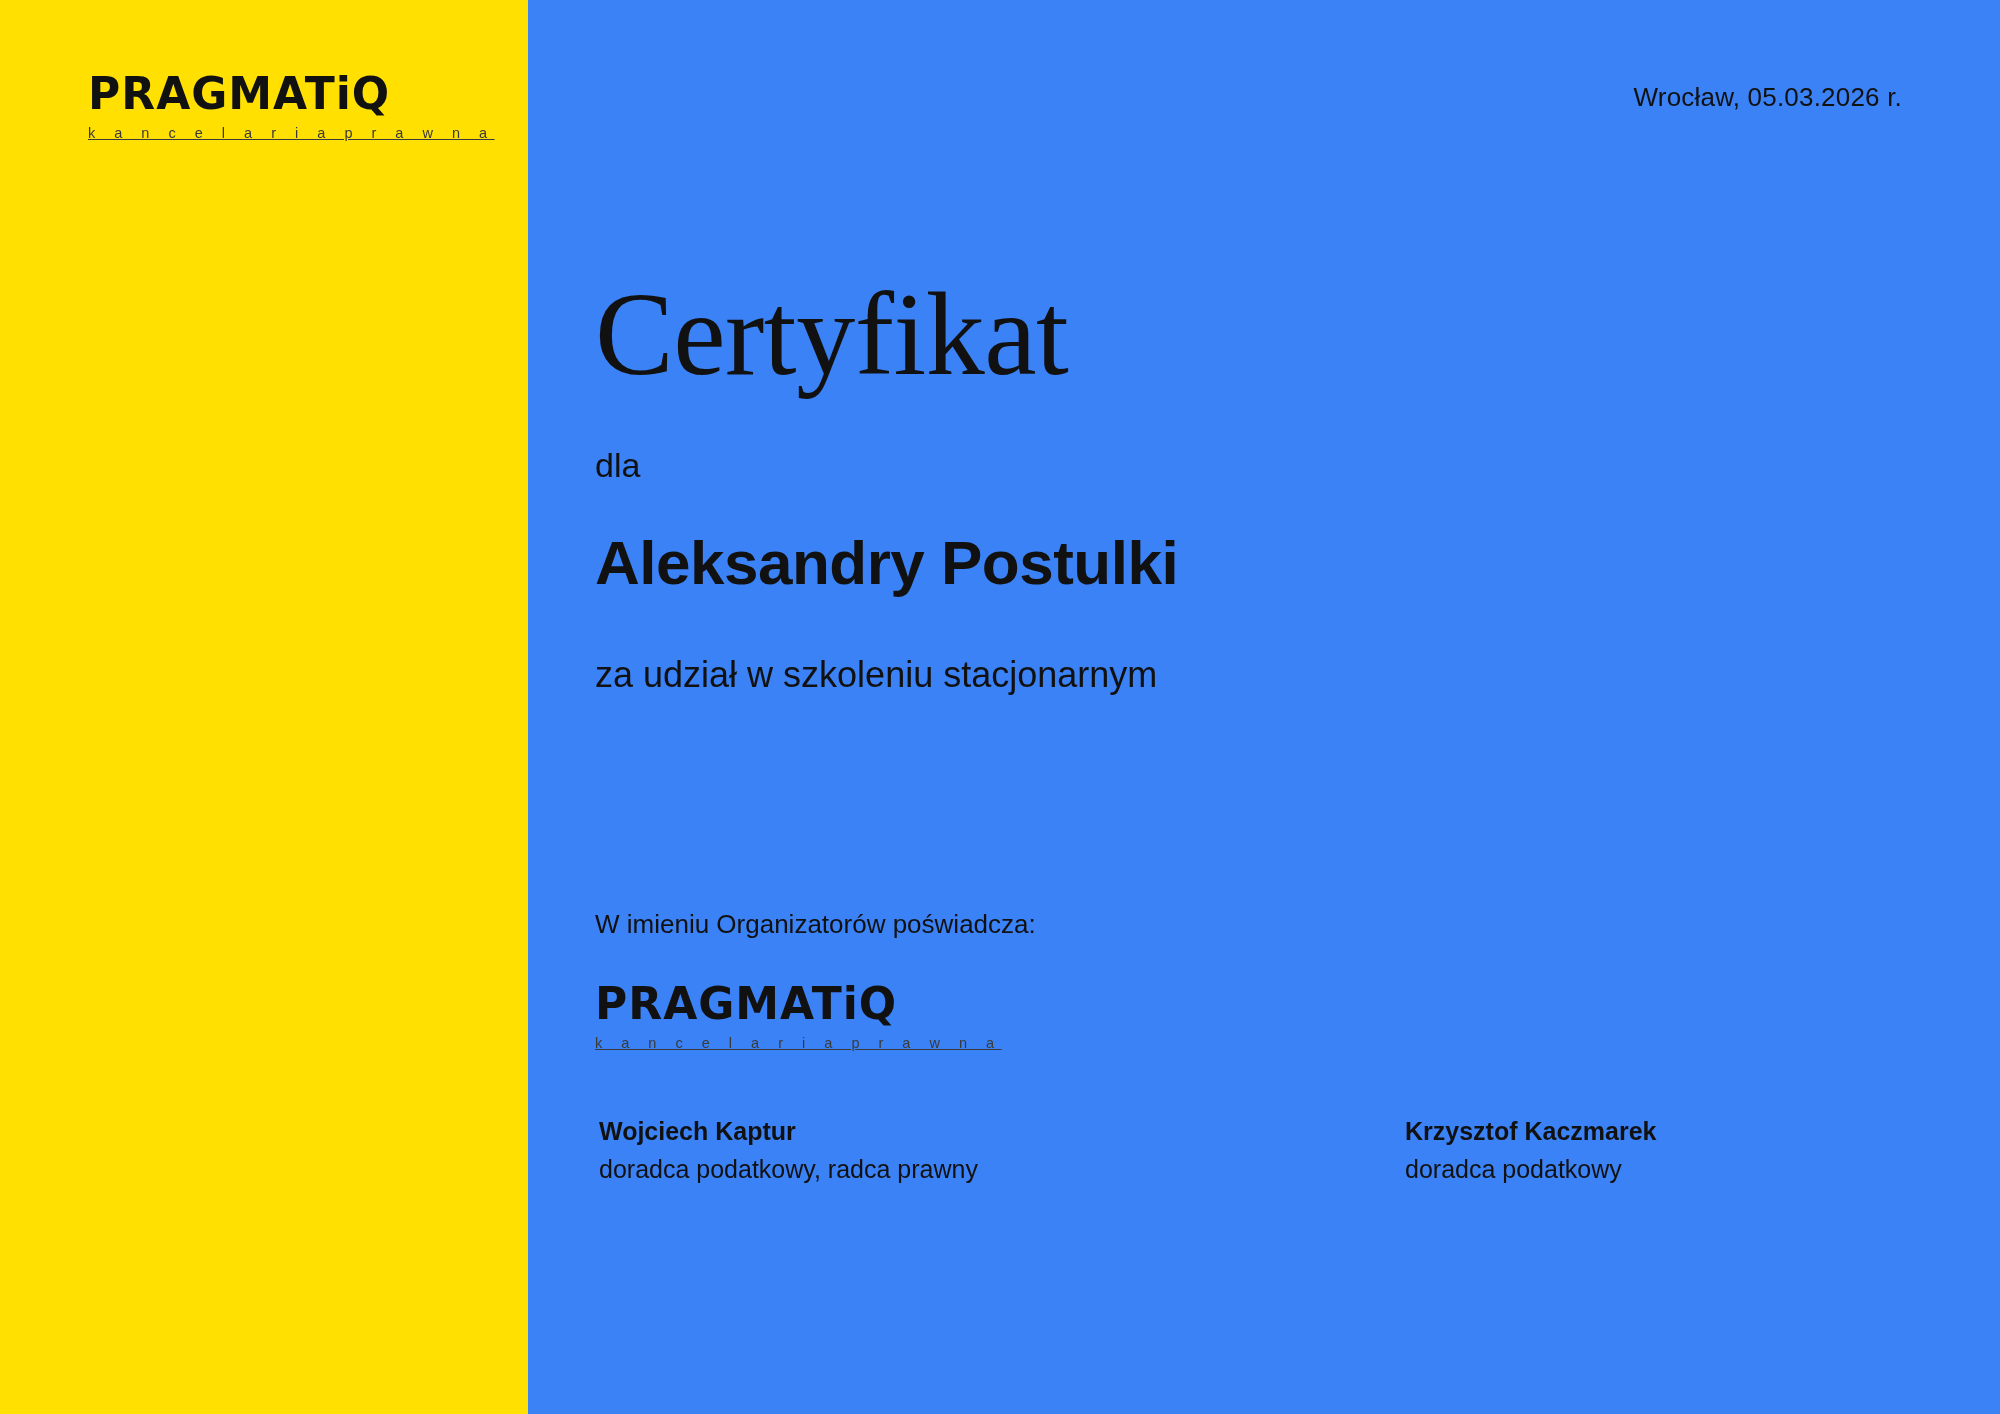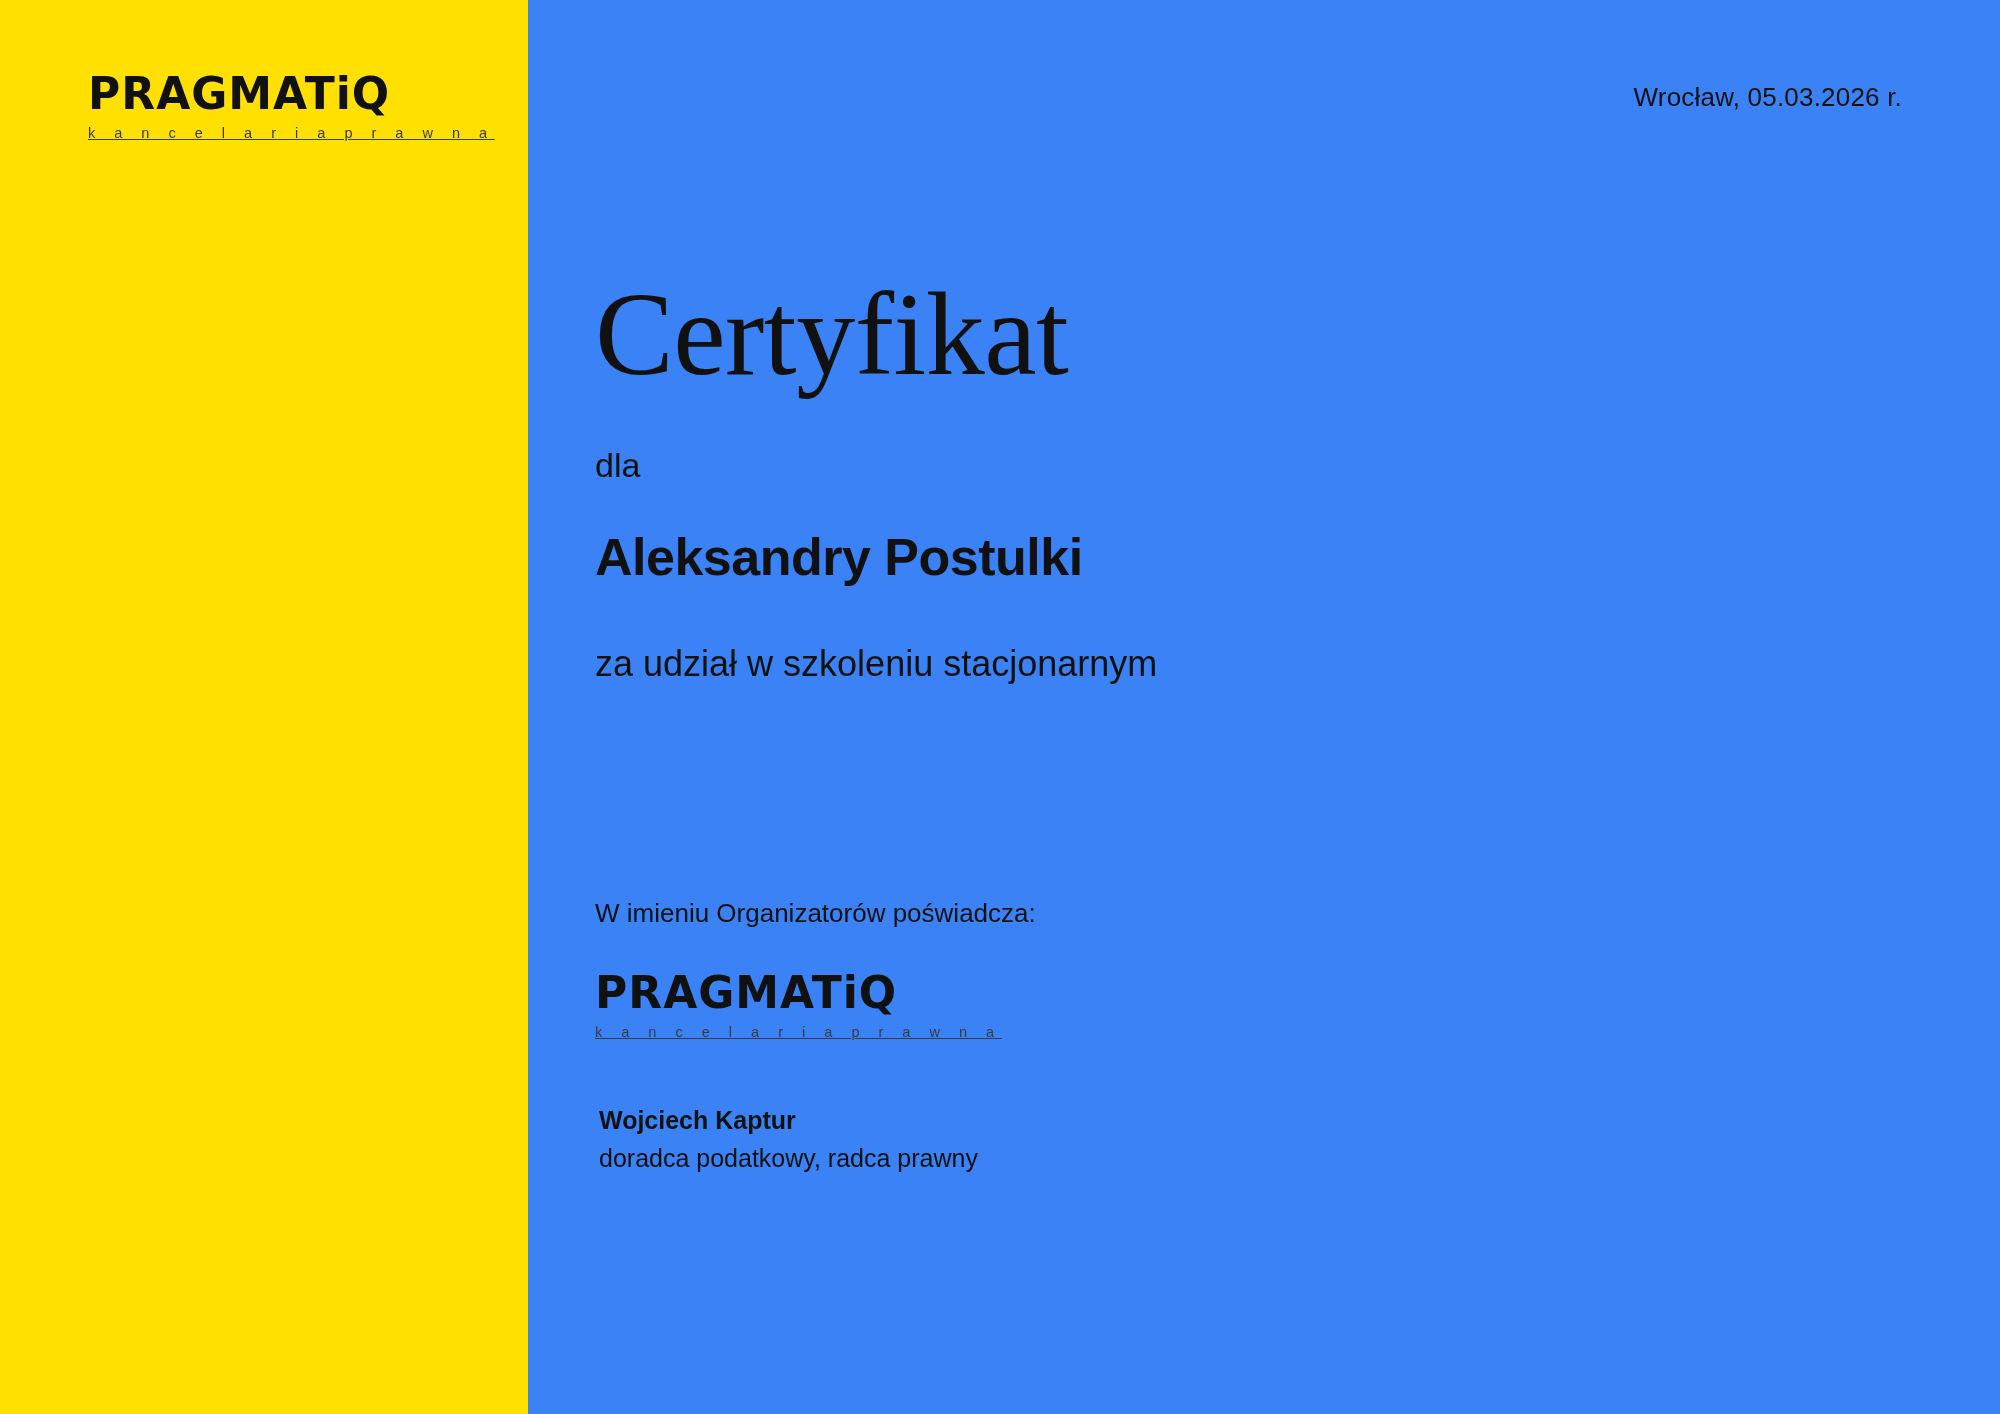--- a/index.html
+++ b/index.html
@@ -88,21 +88,21 @@
     letter-spacing: -0.5px;
   }
 
   .for-label {
     font-size: 34px;
     color: #111111;
     margin-top: 52px;
   }
 
   .recipient {
-    font-size: 52px;
+    font-size: 62px;
     font-weight: 700;
     color: #111111;
     margin-top: 42px;
     letter-spacing: -0.5px;
   }
 
   .reason {
     font-size: 36px;
     color: #111111;
     margin-top: 53px;
@@ -186,16 +186,20 @@
     <div class="signature-logo">
       <div class="logo-wordmark">PRAGMATiQ</div>
       <div class="logo-sub">k a n c e l a r i a   p r a w n a</div>
     </div>
 
     <div class="signers">
       <div class="signer left">
         <div class="signer-name">Wojciech Kaptur</div>
         <div class="signer-role">doradca podatkowy, radca prawny</div>
       </div>
+      <div class="signer right">
+        <div class="signer-name">Krzysztof Kaczmarek</div>
+        <div class="signer-role">doradca podatkowy</div>
+      </div>
     </div>
 
   </div>
 </div>
 
 </body></html>

